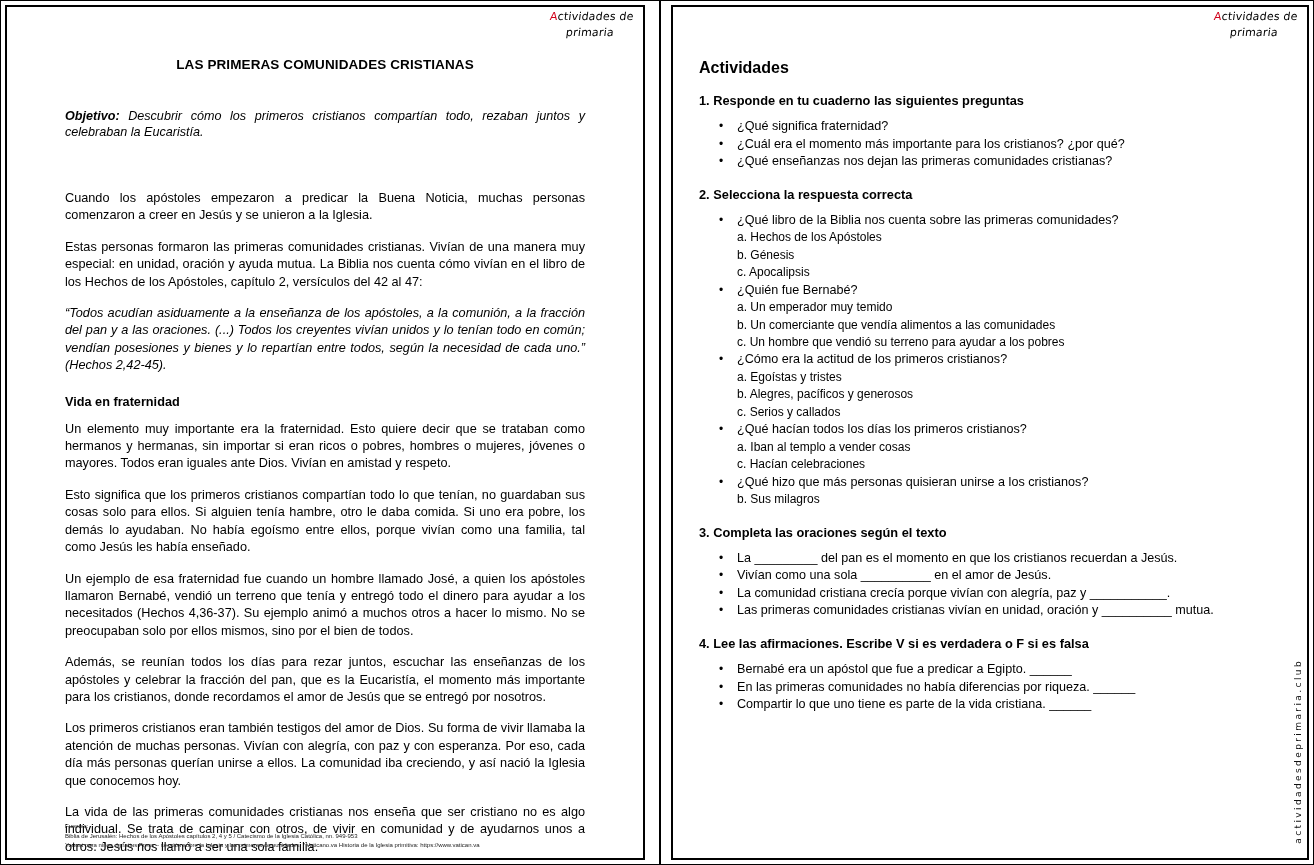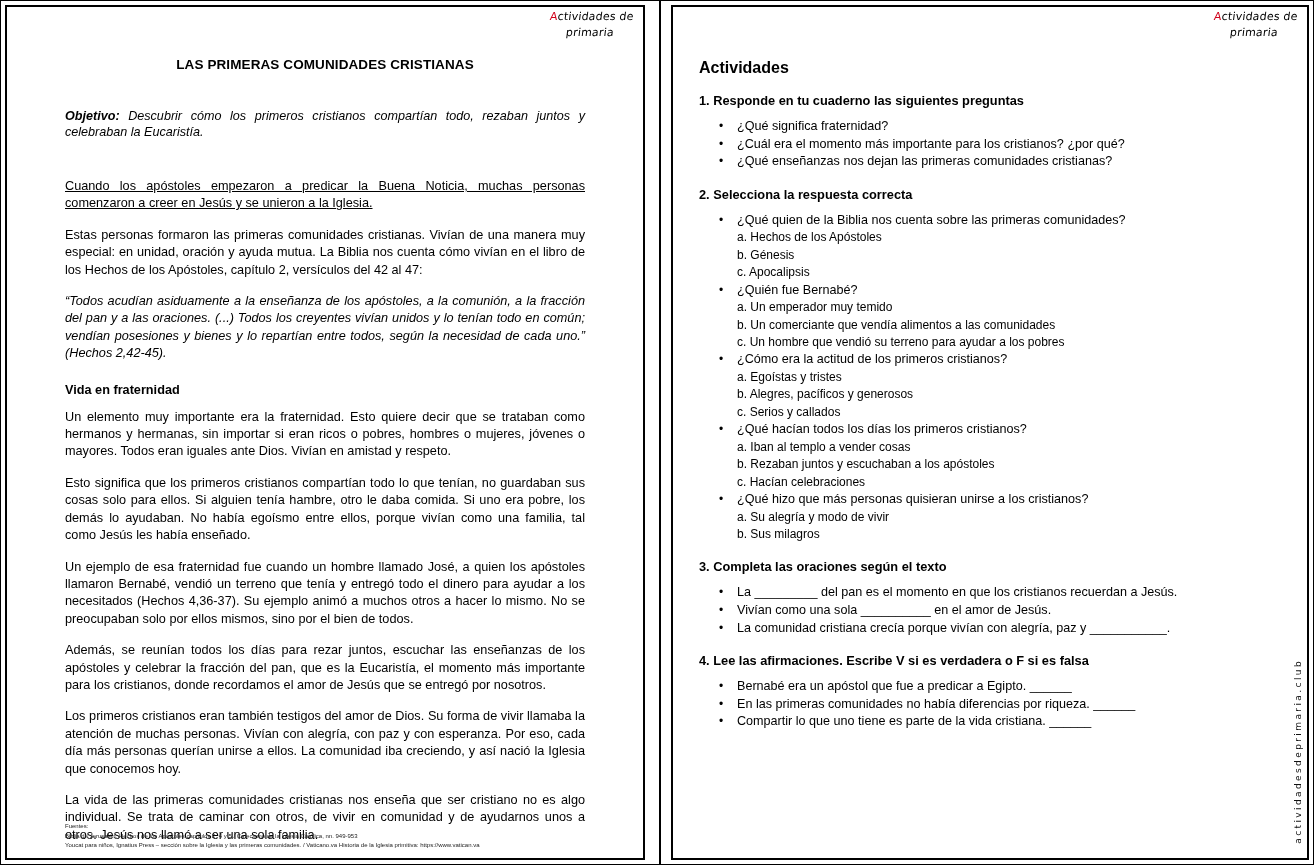--- a/index.html
+++ b/index.html
@@ -107,21 +107,21 @@
   .body-col {
     margin: 0 58px;
   }
 
   p.para {
     font-size: 12.7px;
     line-height: 17.4px;
     text-align: justify;
     margin: 0 0 14px 0;
   }
-  p.para:first-child { margin-top: 0; text-decoration: underline; }
+  p.para:first-child { margin-top: 12px; }
 
   p.quote {
     font-size: 12.7px;
     line-height: 17.4px;
     text-align: justify;
     font-style: italic;
     margin: 0 0 14px 0;
   }
 
   h3.subhead {
@@ -250,33 +250,34 @@
                 <h3 class="act-head">1. Responde en tu cuaderno las siguientes preguntas</h3>
                 <ul class="bullets">
                   <li><span>¿Qué significa fraternidad?</span></li>
                   <li><span>¿Cuál era el momento más importante para los cristianos? ¿por qué?</span></li>
                   <li><span>¿Qué enseñanzas nos dejan las primeras comunidades cristianas?</span></li>
                 </ul>
               </div>
               <div class="act-block">
                 <h3 class="act-head">2. Selecciona la respuesta correcta</h3>
                 <ul class="bullets">
-                  <li class="q-group"><span>¿Qué quien de la Biblia nos cuenta sobre las primeras comunidades?</span><span class="opt">a. Hechos de los Apóstoles</span><span class="opt">b. Génesis</span><span class="opt">c. Apocalipsis</span></li>
+                  <li class="q-group"><span>¿Qué libro de la Biblia nos cuenta sobre las primeras comunidades?</span><span class="opt">a. Hechos de los Apóstoles</span><span class="opt">b. Génesis</span><span class="opt">c. Apocalipsis</span></li>
                   <li class="q-group"><span>¿Quién fue Bernabé?</span><span class="opt">a. Un emperador muy temido</span><span class="opt">b. Un comerciante que vendía alimentos a las comunidades</span><span class="opt">c. Un hombre que vendió su terreno para ayudar a los pobres</span></li>
                   <li class="q-group"><span>¿Cómo era la actitud de los primeros cristianos?</span><span class="opt">a. Egoístas y tristes</span><span class="opt">b. Alegres, pacíficos y generosos</span><span class="opt">c. Serios y callados</span></li>
-                  <li class="q-group"><span>¿Qué hacían todos los días los primeros cristianos?</span><span class="opt">a. Iban al templo a vender cosas</span><span class="opt">b. Rezaban juntos y escuchaban a los apóstoles</span><span class="opt">c. Hacían celebraciones</span></li>
-                  <li class="q-group"><span>¿Qué hizo que más personas quisieran unirse a los cristianos?</span><span class="opt">a. Su alegría y modo de vivir</span><span class="opt">b. Sus milagros</span></li>
+                  <li class="q-group"><span>¿Qué hacían todos los días los primeros cristianos?</span><span class="opt">a. Iban al templo a vender cosas</span><span class="opt">c. Hacían celebraciones</span></li>
+                  <li class="q-group"><span>¿Qué hizo que más personas quisieran unirse a los cristianos?</span><span class="opt">b. Sus milagros</span></li>
                 </ul>
               </div>
               <div class="act-block">
                 <h3 class="act-head">3. Completa las oraciones según el texto</h3>
                 <ul class="bullets">
                   <li><span>La _________ del pan es el momento en que los cristianos recuerdan a Jesús.</span></li>
                   <li><span>Vivían como una sola __________ en el amor de Jesús.</span></li>
                   <li><span>La comunidad cristiana crecía porque vivían con alegría, paz y ___________.</span></li>
+                  <li><span>Las primeras comunidades cristianas vivían en unidad, oración y __________ mutua.</span></li>
                 </ul>
               </div>
               <div class="act-block">
                 <h3 class="act-head">4. Lee las afirmaciones. Escribe V si es verdadera o F si es falsa</h3>
                 <ul class="bullets">
                   <li><span>Bernabé era un apóstol que fue a predicar a Egipto. ______</span></li>
                   <li><span>En las primeras comunidades no había diferencias por riqueza. ______</span></li>
                   <li><span>Compartir lo que uno tiene es parte de la vida cristiana. ______</span></li>
                 </ul>
               </div>

